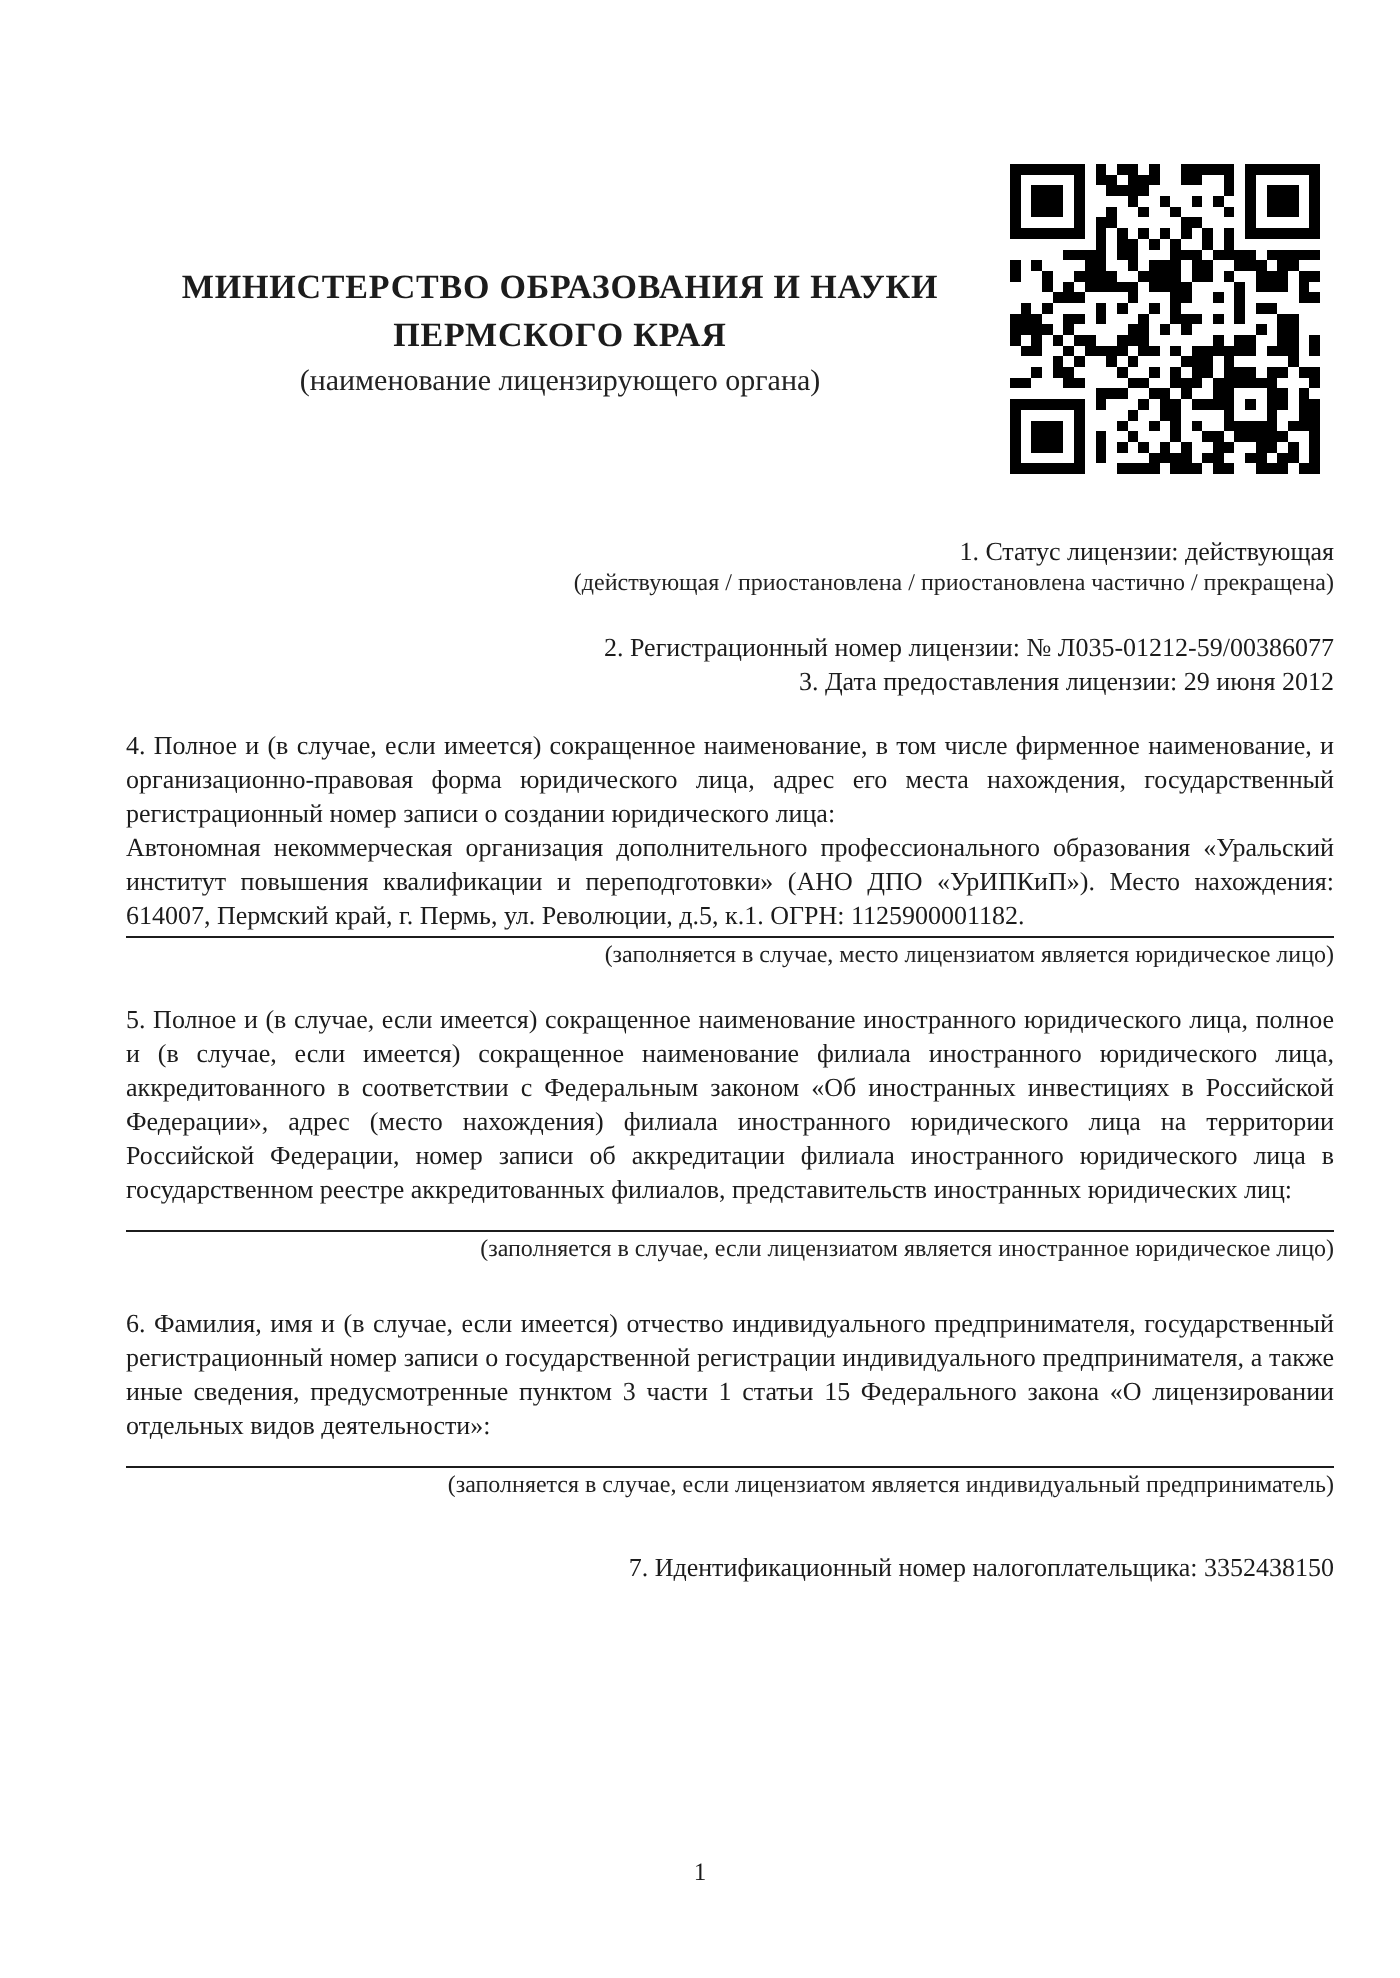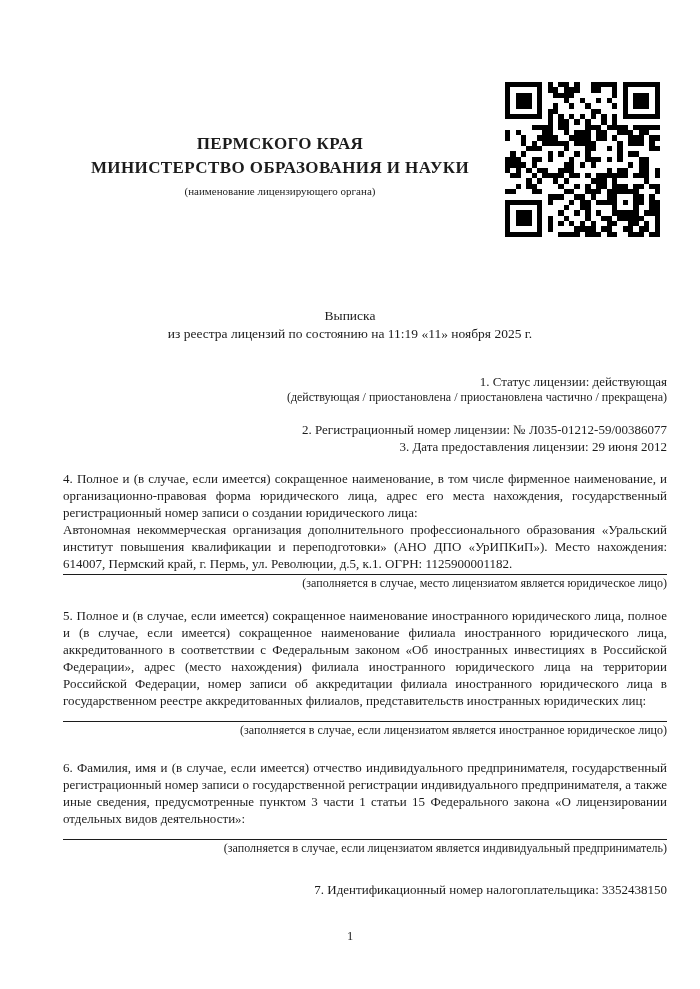--- a/index.html
+++ b/index.html
@@ -27,21 +27,21 @@
     padding-right: 8px;
   }
   .ministry-line {
     font-weight: bold;
     font-size: 17px;
     line-height: 24px;
     letter-spacing: 0.4px;
     white-space: nowrap;
   }
   .header-caption {
-    font-size: 11px;
+    font-size: 15px;
     line-height: 14px;
     margin-top: 4px;
     color: #222;
   }
   .qr {
     width: 155px;
     height: 155px;
     flex: 0 0 155px;
   }
   .qr svg { display: block; width: 155px; height: 155px; shape-rendering: crispEdges; }
@@ -90,22 +90,22 @@
     font-size: 12.5px;
   }
 </style>
 </head>
 <body>
 
 <div class="page">
 
   <div class="header-row">
     <div class="header-text">
+      <div class="ministry-line">МИНИСТЕРСТВО ОБРАЗОВАНИЯ И НАУКИ</div>
       <div class="ministry-line">ПЕРМСКОГО КРАЯ</div>
-      <div class="ministry-line">МИНИСТЕРСТВО ОБРАЗОВАНИЯ И НАУКИ</div>
       <div class="header-caption">(наименование лицензирующего органа)</div>
     </div>
     <div class="qr">
       <svg id="qr-svg" viewBox="0 0 29 29" xmlns="http://www.w3.org/2000/svg" aria-hidden="true">
           <rect x="0" y="0" width="1" height="1" fill="#000000"></rect>
           <rect x="1" y="0" width="1" height="1" fill="#000000"></rect>
           <rect x="2" y="0" width="1" height="1" fill="#000000"></rect>
           <rect x="3" y="0" width="1" height="1" fill="#000000"></rect>
           <rect x="4" y="0" width="1" height="1" fill="#000000"></rect>
           <rect x="5" y="0" width="1" height="1" fill="#000000"></rect>
@@ -524,24 +524,20 @@
           <rect x="20" y="28" width="1" height="1" fill="#000000"></rect>
           <rect x="23" y="28" width="1" height="1" fill="#000000"></rect>
           <rect x="24" y="28" width="1" height="1" fill="#000000"></rect>
           <rect x="25" y="28" width="1" height="1" fill="#000000"></rect>
           <rect x="27" y="28" width="1" height="1" fill="#000000"></rect>
           <rect x="28" y="28" width="1" height="1" fill="#000000"></rect>
         </svg>
     </div>
   </div>
 
-  <div class="doc-title">
-    <div>Выписка</div>
-    <div>из реестра лицензий по состоянию на 11:19 «11» ноября 2025 г.</div>
-  </div>
 
   <div class="body">
 
     <div class="item-1">
       <div class="line">1. Статус лицензии: действующая</div>
       <div class="caption">(действующая / приостановлена / приостановлена частично / прекращена)</div>
     </div>
 
     <div class="item-2">
       <div class="line">2. Регистрационный номер лицензии: № Л035-01212-59/00386077</div>

